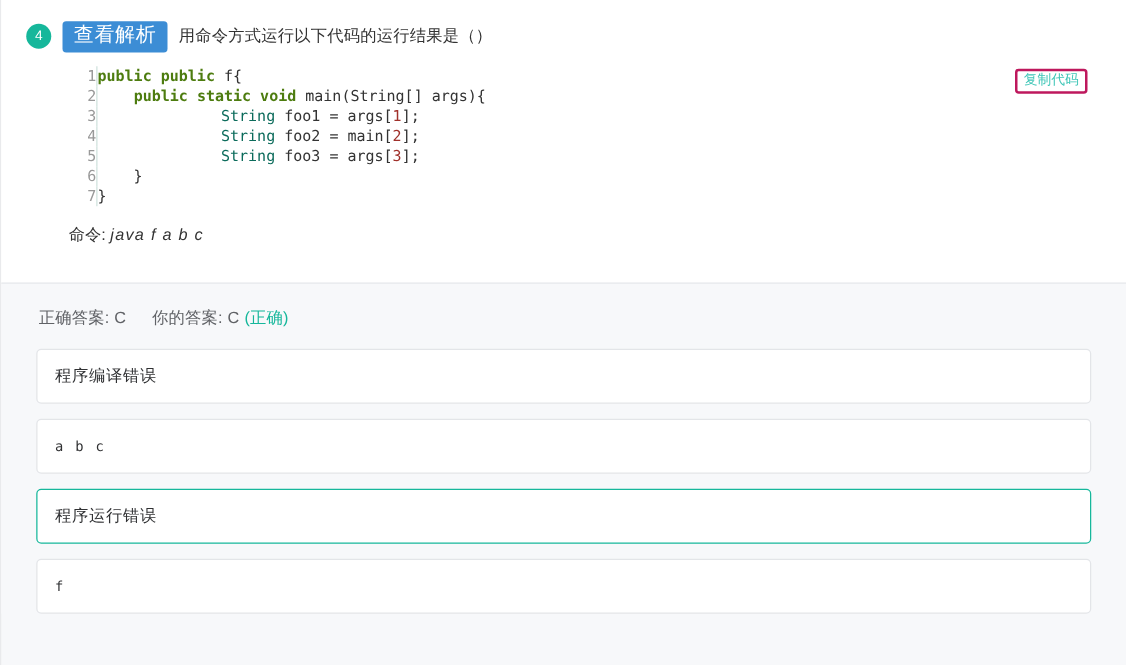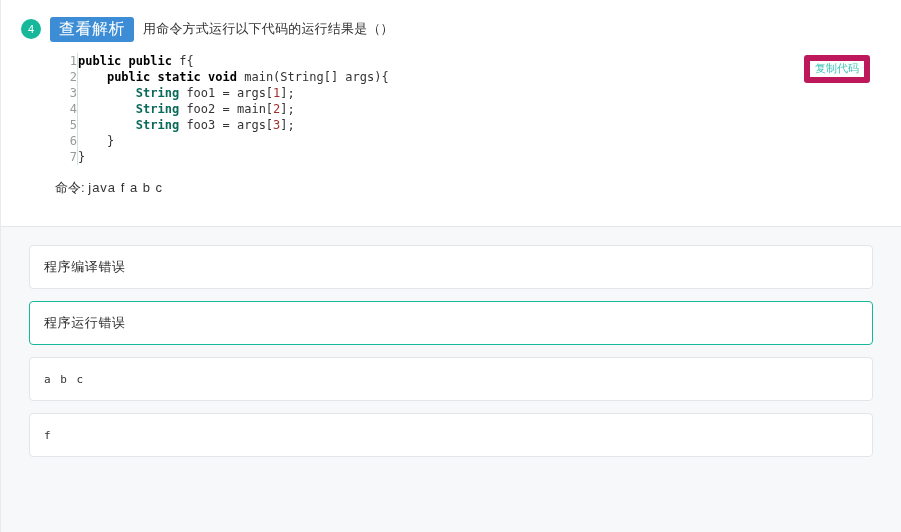--- a/index.html
+++ b/index.html
@@ -73,21 +73,21 @@
     position: relative;
     margin: 11px 0 0 34px;
     padding: 0;
   }
   .copy-code {
     position: absolute;
     top: 2px;
     right: 11px;
     font-size: 11px;
     color: #3fc6b7;
-    border: 6px solid #be185d;
+    border: 2px solid #be185d;
     background: #ffffff;
     border-radius: 3px;
     padding: 2px 5px 3px 5px;
     line-height: 1;
     cursor: pointer;
     font-family: "Liberation Sans", sans-serif;
   }
   table.code-table {
     border-collapse: collapse;
     font-family: "DejaVu Sans Mono", monospace;
@@ -105,34 +105,35 @@
     padding-right: 9px;
     border-right: 1px solid #cfe2dd;
     user-select: none;
     font-size: 12px;
   }
   td.code {
     padding-left: 11px;
     white-space: pre;
     color: #333333;
   }
-  .kw  { color: #000000; font-weight: bold; }
-  .typ { color: #0b6b5b; font-weight: bold; }
+  .kw  { color: #4d7c0f; font-weight: bold; }
+  .typ { color: #0b6b5b; font-weight: normal; margin-left: 41px; }
   .num { color: #a0302a; }
   .pln { color: #333333; }
 
   .cmd-line {
     margin: 14px 0 0 34px;
     font-size: 13px;
     color: #333333;
   }
   .cmd-line .cmd-label { color: #333333; }
   .cmd-line .cmd-value {
     font-family: "Liberation Sans", sans-serif;
     letter-spacing: 1px;
+    font-style: italic;
   }
 
   
   .answer-section {
     background: #f7f8fa;
     padding: 18px 28px 0 28px;
     box-sizing: border-box;
   }
   .answer-summary {
     font-size: 13px;
@@ -222,31 +223,39 @@
 
     <div class="cmd-line">
       <span class="cmd-label">命令:</span>
       <span class="cmd-value">java f a b c</span>
     </div>
 
   </div>
 
   <div class="answer-section">
 
+    <div class="answer-summary">
+      <span>正确答案:</span>
+      <span>C</span>
+      <span class="gap"></span>
+      <span>你的答案:</span>
+      <span>C</span>
+      <span class="correct-flag">(正确)</span>
+    </div>
 
     <div class="options" id="option-list">
         <div class="option">
           <span class="opt-text">程序编译错误</span>
         </div>
+        <div class="option">
+          <span class="opt-text mono">a b c</span>
+        </div>
         <div class="option selected">
           <span class="opt-text">程序运行错误</span>
         </div>
         <div class="option">
-          <span class="opt-text mono">a b c</span>
-        </div>
-        <div class="option">
           <span class="opt-text mono">f</span>
         </div>
       </div>
 
   </div>
 
 </div>
 
 </body></html>

